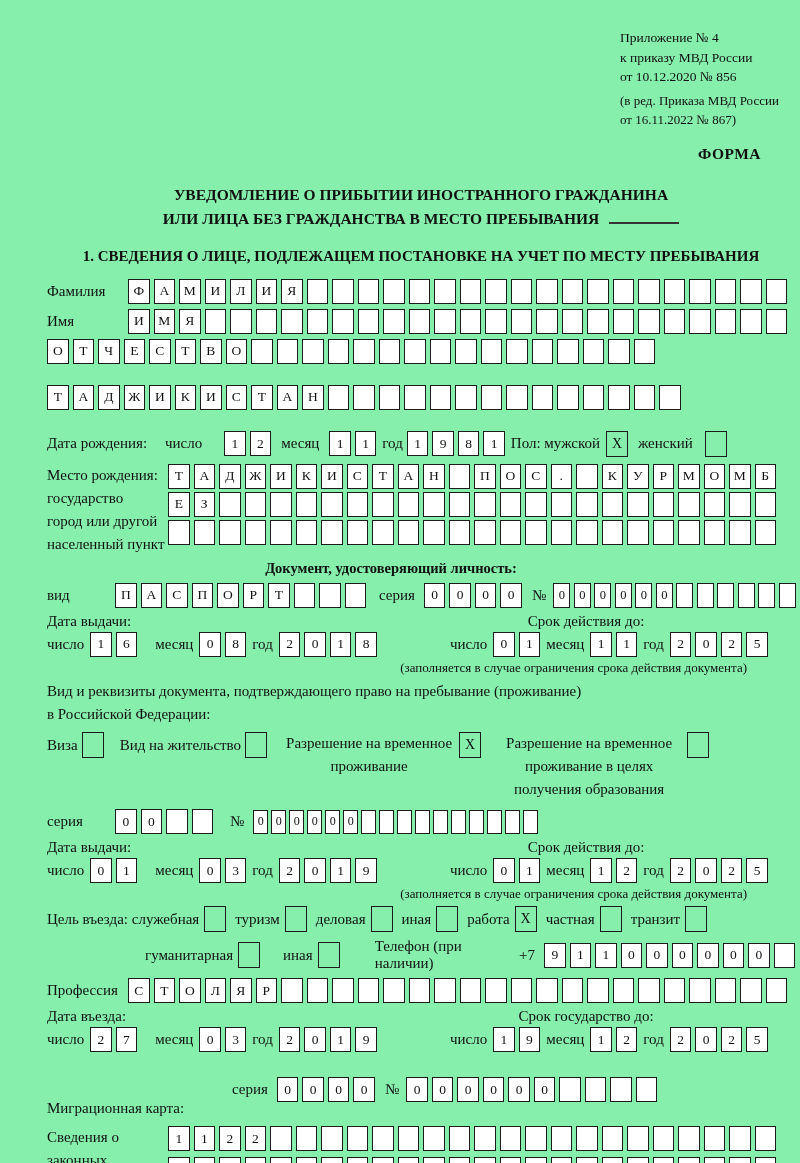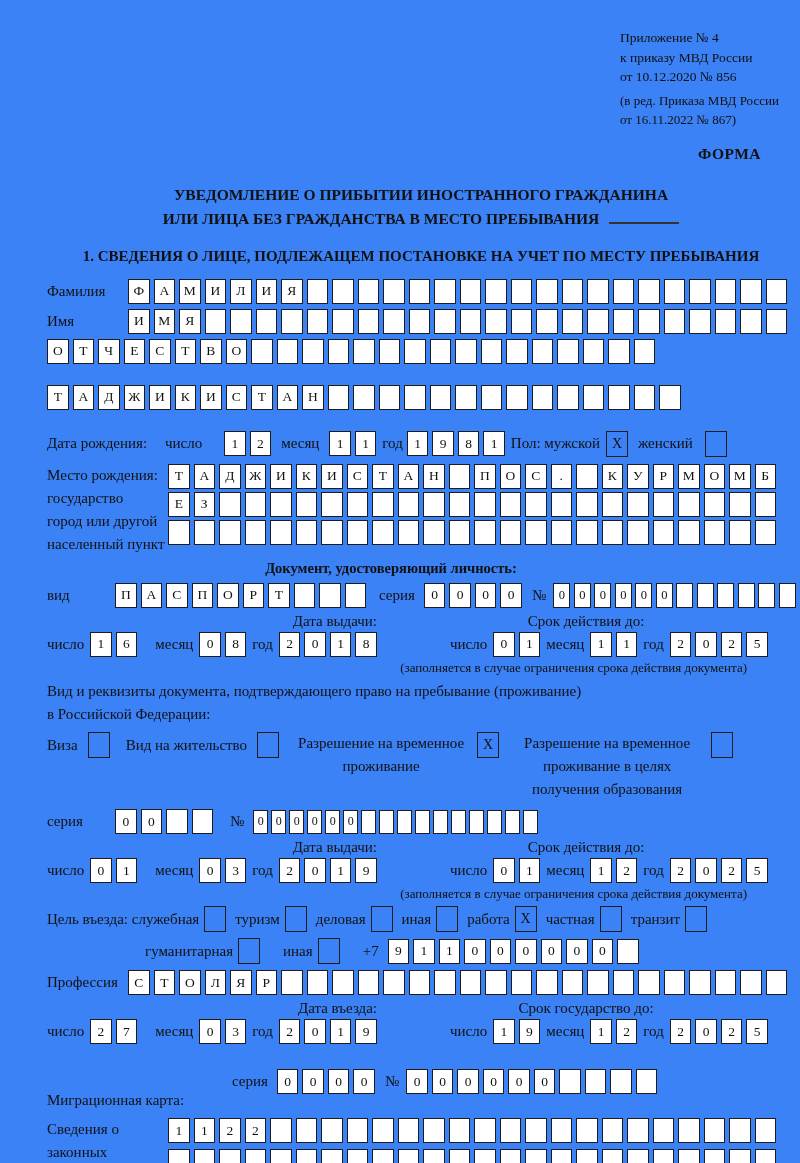--- a/index.html
+++ b/index.html
@@ -1,17 +1,17 @@
 <!DOCTYPE html>
 <html><head>
 <meta charset="utf-8">
 <style>
   html,body{margin:0;padding:0;background:#e8e8e8;}
   .page{
-    width:800px;height:1163px;box-sizing:border-box;background:#3b82f6;color:#111;
+    width:800px;height:1163px;box-sizing:border-box;background:#86efac;color:#111;
     font-family:"Liberation Serif","DejaVu Serif",serif;font-size:15px;
     padding:28px 5px 10px 47px;overflow:hidden;position:relative;
   }
   
   .appendix{margin-left:573px;font-size:13.5px;line-height:1.45;}
   .edition{margin-left:573px;font-size:13px;line-height:1.45;margin-top:5px;}
   .forma{margin-top:16px;text-align:right;padding-right:34px;font-weight:bold;font-size:15.5px;letter-spacing:.5px;}
   
   .title{margin-top:20px;text-align:center;font-weight:bold;font-size:15.5px;line-height:1.5;}
   .title .uline{display:inline-block;width:70px;border-bottom:2px solid #333;margin-left:10px;}
@@ -36,30 +36,30 @@
     width:22px;height:26px;border:1.6px solid #1c1c1c;box-sizing:border-box;font-size:14px;
   }
   .vstack{display:flex;flex-direction:column;gap:3px;}
   .inl{display:inline-block;line-height:25px;}
   .gap6{margin-left:6px;} .gap10{margin-left:10px;}
   
   .doc-head{text-align:center;font-weight:bold;font-size:14.5px;margin:4px 60px 6px 0;}
   
   .date-sec{margin:2px 0 4px;}
   .ds-heads{display:flex;}
-  .ds-head-left{width:330px;text-align:right;}
+  .ds-head-left{width:330px;text-align:left;}
   .ds-head-right{flex:1;text-align:center;}
   .ds-row{display:flex;align-items:center;margin-top:2px;}
   .ds-left{width:355px;display:flex;gap:6px;align-items:center;}
   .ds-right{display:flex;gap:6px;align-items:center;margin-left:48px;}
   .note-right{text-align:right;padding-right:48px;font-size:13px;margin-top:3px;}
   .plain{line-height:1.55;}
   
   .visa-row{display:flex;align-items:flex-start;margin:6px 0 8px;}
-  .visa-item{display:flex;align-items:flex-start;gap:10px;}
+  .visa-item{display:flex;align-items:flex-start;gap:4px;}
   .vlabel{line-height:23px;}
   .vcenter{text-align:center;}
   .w170{width:172px;} .w188{width:188px;}
   
   .pair{display:flex;align-items:center;gap:5px;}
   .purpose-row{display:flex;align-items:center;gap:9px;margin-bottom:6px;}
 </style>
 </head>
 <body>
 
@@ -542,20 +542,21 @@
 
     <div class="purpose-row" style="margin-left:98px;">
       <div class="pair">
         <span>гуманитарная</span>
         <span class="checkbox"></span>
       </div>
       <div class="pair" style="margin-left:14px;">
         <span>иная</span>
         <span class="checkbox"></span>
       </div>
+      <span style="margin-left:26px;">Телефон (при наличии)</span>
       <span style="margin-left:14px;">+7</span>
       <span class="grid">
           <span class="cell">9</span>
           <span class="cell">1</span>
           <span class="cell">1</span>
           <span class="cell">0</span>
           <span class="cell">0</span>
           <span class="cell">0</span>
           <span class="cell">0</span>
           <span class="cell">0</span>

